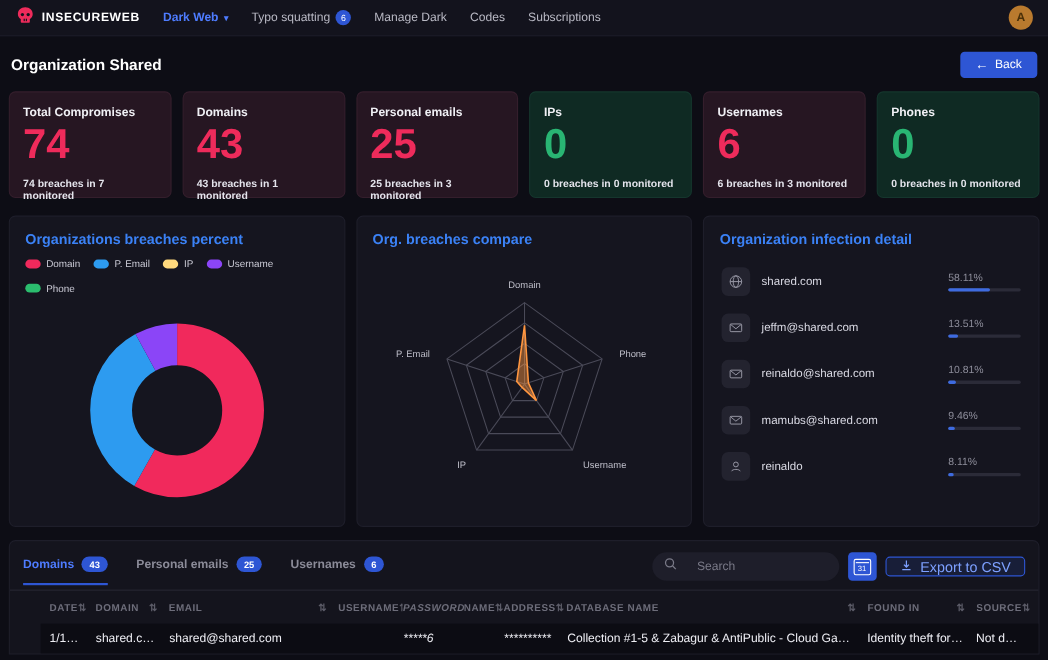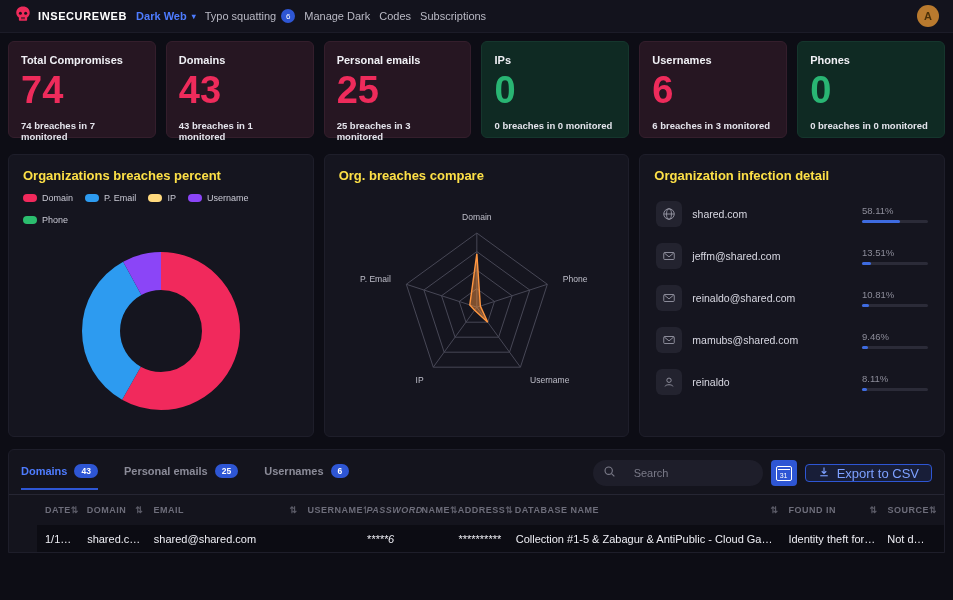--- a/index.html
+++ b/index.html
@@ -5,21 +5,21 @@
   * { margin:0; padding:0; box-sizing:border-box; }
   html,body { background:#0d0d15; }
   .app {
     width:953px; height:600px; overflow:hidden; position:relative;
     background:#0d0d15; color:#e8e8ee;
     font-family:"Liberation Sans", sans-serif;
   }
   
   .navbar {
     height:33px; background:#13131d; display:flex; align-items:center;
-    padding:0 14px; gap:9px; border-bottom:1px solid #1c1c28;justify-content:flex-end;
+    padding:0 14px; gap:21px; border-bottom:1px solid #1c1c28;justify-content:flex-end;
   }
   .brand { display:flex; align-items:center; gap:6px; cursor:pointer; }
   .brand-name { font-size:11px; font-weight:bold; letter-spacing:.6px; color:#ffffff; }
   .nav-item { font-size:11px; color:#b9b9c4; display:flex; align-items:center; gap:5px; cursor:pointer; }
   .nav-item.active { color:#4e7cff; font-weight:bold; }
   .chev { font-size:8px; color:#4e7cff; }
   .nav-badge {
     background:#2e56d4; color:#fff; font-size:8px; min-width:14px; height:14px;
     border-radius:8px; display:inline-flex; align-items:center; justify-content:center; padding:0 4px;
   }
@@ -43,21 +43,21 @@
   .stat-card.pink { background:#261622; border:1px solid #341e2c; }
   .stat-card.green { background:#0f2a23; border:1px solid #15362d; }
   .stat-label { font-size:11px; font-weight:bold; color:#f0f0f5; margin-bottom:4px; }
   .stat-value { font-size:38px; font-weight:bold; line-height:1.1; }
   .pink .stat-value { color:#ee2b5b; }
   .green .stat-value { color:#29b573; }
   .stat-sub { font-size:9.5px; font-weight:bold; color:#e4e4ec; margin-top:8px; }
   
   .charts { display:flex; gap:10px; margin-bottom:12px; }
   .panel { flex:1; background:#15151f; border:1px solid #1e1e2a; border-radius:6px; padding:13px 14px; height:283px; overflow:hidden; }
-  .panel-title { font-size:13px; font-weight:bold; color:#fde047; margin-bottom:10px; }
+  .panel-title { font-size:13px; font-weight:bold; color:#3b82f6; margin-bottom:10px; }
   .legend { display:flex; gap:12px; align-items:center; margin:2px 0 6px; flex-wrap:wrap; }
   .legend-item { display:flex; align-items:center; gap:5px; font-size:9px; color:#c9c9d4; cursor:pointer; }
   .swatch { width:14px; height:8px; border-radius:4px; display:inline-block; }
   .donut-wrap { display:flex; justify-content:center; align-items:center; height:200px; }
   .radar-wrap { display:flex; justify-content:center; align-items:center; height:235px; }
   
   .inf-list { margin-top:4px; }
   .inf-item { display:flex; align-items:center; gap:10px; padding:8px 2px; cursor:pointer; }
   .inf-icon {
     width:26px; height:26px; border-radius:6px; background:#23232f;
@@ -139,20 +139,27 @@
     </span>
     <span class="nav-item">
       <span>Subscriptions</span>
     </span>
     <span class="nav-spacer"></span>
     <div class="avatar">A</div>
   </div>
 
   <div class="main">
 
+    <div class="page-head">
+      <div class="page-title">Organization Shared</div>
+      <button class="back-btn">
+        <span class="back-arrow">←</span>
+        <span>Back</span>
+      </button>
+    </div>
 
     <div class="stats">
       <div class="stat-card pink">
         <div class="stat-label">Total Compromises</div>
         <div class="stat-value">74</div>
         <div class="stat-sub">74 breaches in 7 monitored</div>
       </div>
       <div class="stat-card pink">
         <div class="stat-label">Domains</div>
         <div class="stat-value">43</div>

